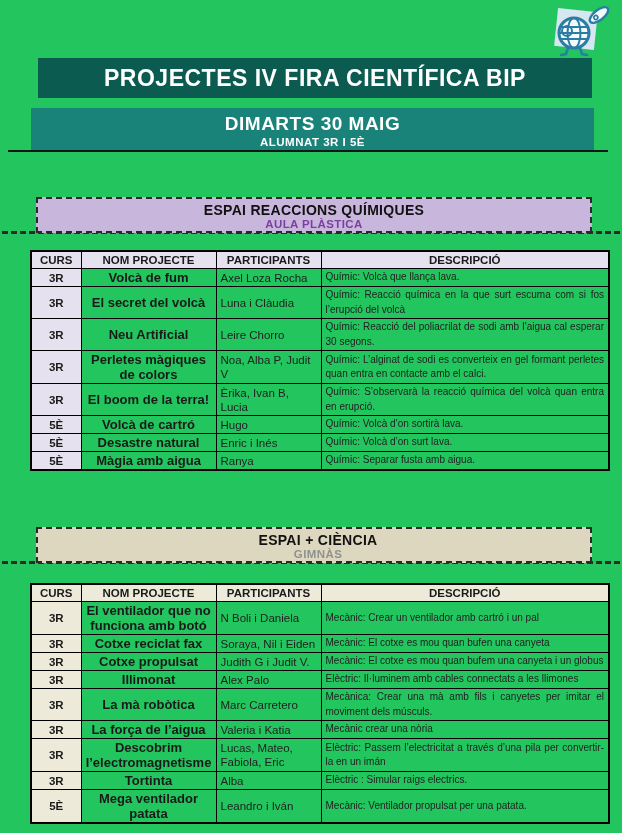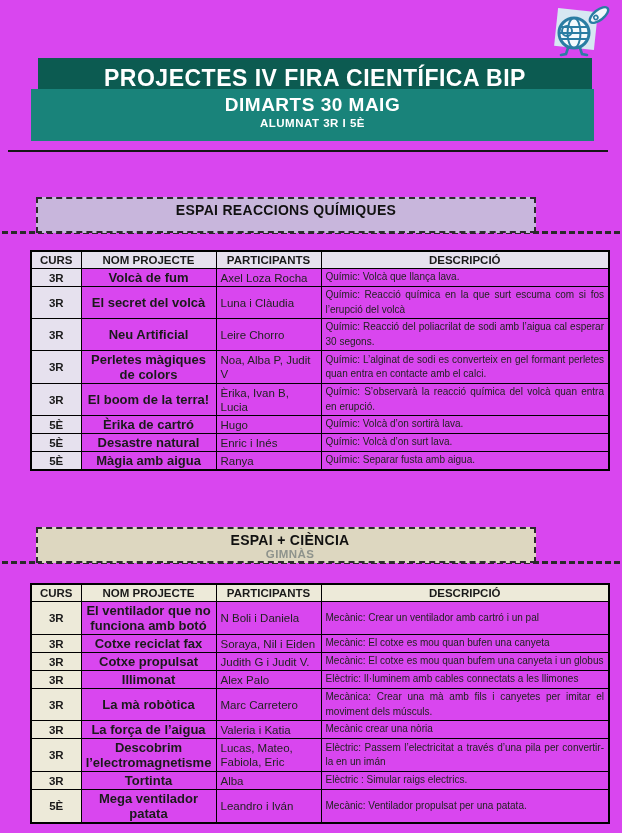--- a/index.html
+++ b/index.html
@@ -1,44 +1,44 @@
 <!DOCTYPE html>
 <html lang="ca"><head>
 <meta charset="utf-8">
 <style>
   html,body{margin:0;padding:0;}
   body{
     width:622px;height:833px;background:#ffffff;
     font-family:"Liberation Sans","DejaVu Sans",sans-serif;
     color:#1a1a1a;position:relative;overflow:hidden;
   }
-  #page{position:absolute;inset:0;background:#d946ef;}
+  #page{position:absolute;inset:0;background:#22c55e;}
 
   
   #doodle{position:absolute;top:2px;right:6px;width:76px;height:58px;}
 
   
   .banner1{
     position:absolute;left:38px;top:58px;width:554px;height:40px;
     background:#0c5b51;color:#fff;font-weight:bold;font-size:23px;
     letter-spacing:.5px;text-align:center;line-height:40px;white-space:nowrap;
   }
   .banner2{
-    position:absolute;left:31px;top:89px;width:563px;height:52px;
+    position:absolute;left:31px;top:108px;width:563px;height:44px;
     background:#19837a;color:#fff;text-align:center;
   }
   .banner2 .l1{font-weight:bold;font-size:19px;letter-spacing:.5px;margin-top:5px;}
   .banner2 .l2{font-weight:bold;font-size:11.5px;letter-spacing:.5px;margin-top:1px;}
   .banner-rule{
     position:absolute;left:8px;top:150px;width:600px;height:2px;background:#161616;
   }
 
   
   .section-box{
-    position:absolute;left:36px;width:500px;height:36px;
+    position:absolute;left:36px;width:556px;height:36px;
     border:2px dashed #2a2a2a;box-sizing:border-box;text-align:center;
   }
   .section-box .stitle{font-weight:bold;font-size:14px;color:#111;margin-top:3px;letter-spacing:.3px;}
   .section-box .ssub{font-weight:bold;font-size:11.5px;letter-spacing:.4px;}
   #section1-box{top:197px;background:#c8b6dc;}
   #section1-box .ssub{color:#7b3fa0;}
   #section2-box{top:527px;background:#ddd7c0;padding-left:8px;}
   #section2-box .ssub{color:#8e938c;}
   .section-rule{position:absolute;left:2px;width:618px;height:0;border-top:3px dashed #2a2a2a;}
   #rule-s1{top:231px;}
@@ -87,20 +87,21 @@
 
   <div class="banner2">
     <div class="l1">DIMARTS 30 MAIG</div>
     <div class="l2">ALUMNAT 3R I 5È</div>
   </div>
   <div class="banner-rule"></div>
 
   <div class="section-rule" id="rule-s1"></div>
   <div class="section-box" id="section1-box">
     <div class="stitle">ESPAI REACCIONS QUÍMIQUES</div>
+    <div class="ssub">AULA PLÀSTICA</div>
   </div>
 
   <table class="ptable" id="table1">
     <colgroup>
         <col class="c-curs">
         <col class="c-nom">
         <col class="c-part">
         <col class="c-desc">
       </colgroup>
     <thead>
@@ -137,21 +138,21 @@
           <td class="descripcio">Químic: L’alginat de sodi es converteix en gel formant perletes quan entra en contacte amb el calci.</td>
         </tr>
         <tr>
           <td class="curs">3R</td>
           <td class="nom">El boom de la terra!</td>
           <td class="participants">Èrika, Ivan B, Lucia</td>
           <td class="descripcio">Químic: S’observarà la reacció química del volcà quan entra en erupció.</td>
         </tr>
         <tr>
           <td class="curs">5È</td>
-          <td class="nom">Èrika de cartró</td>
+          <td class="nom">Volcà de cartró</td>
           <td class="participants">Hugo</td>
           <td class="descripcio">Químic: Volcà d’on sortirà lava.</td>
         </tr>
         <tr>
           <td class="curs">5È</td>
           <td class="nom">Desastre natural</td>
           <td class="participants">Enric i Inés</td>
           <td class="descripcio">Químic: Volcà d’on surt lava.</td>
         </tr>
         <tr>

